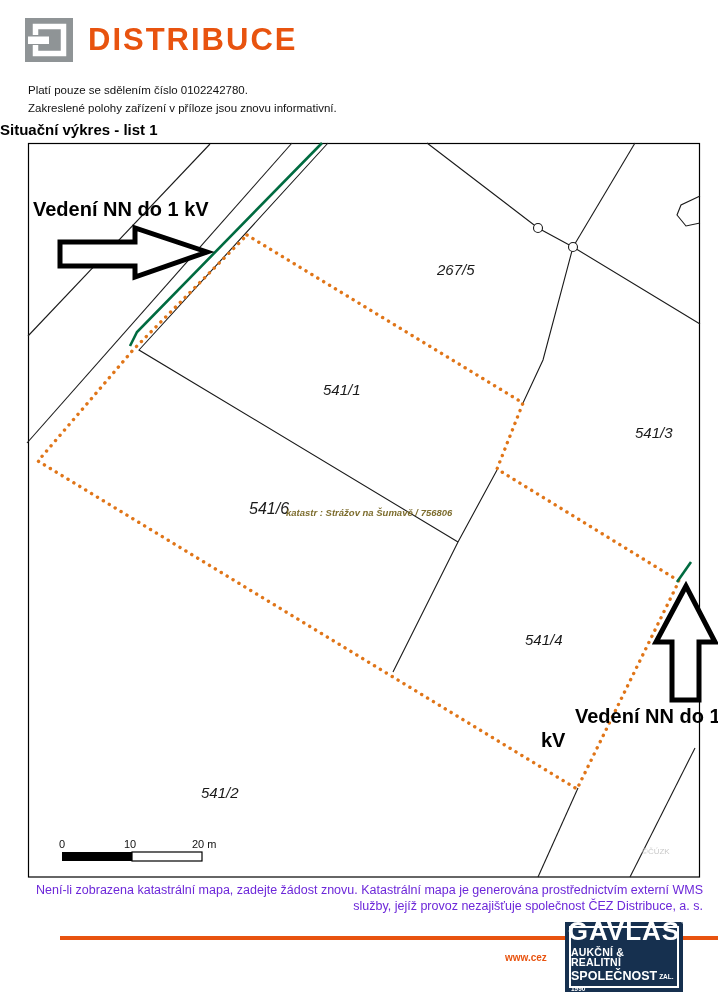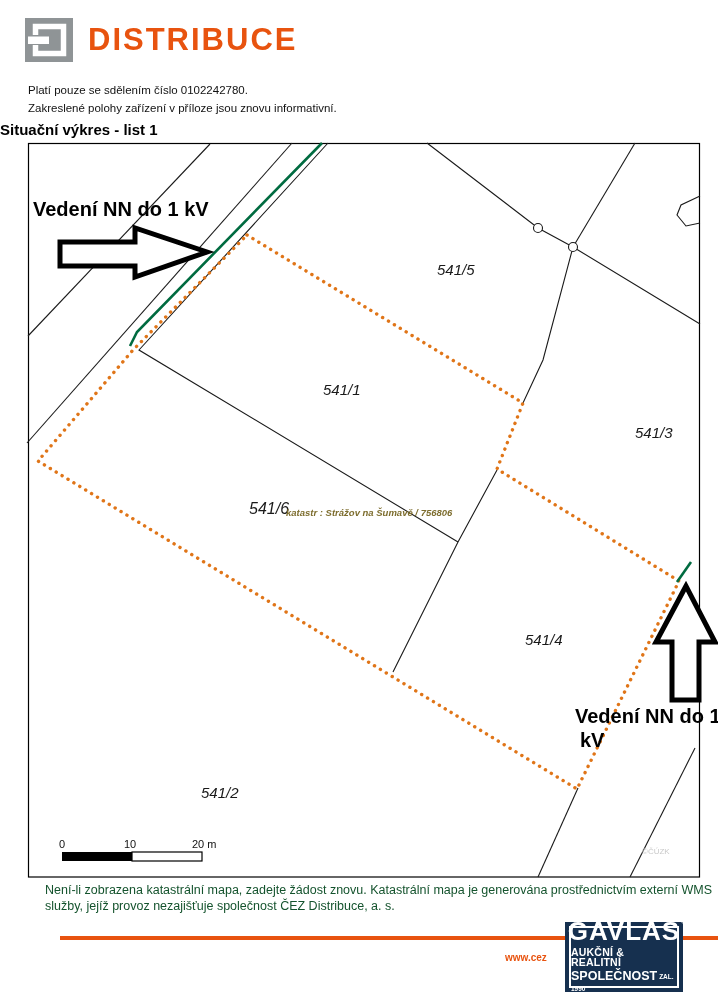--- a/index.html
+++ b/index.html
@@ -10,21 +10,21 @@
   .txt{position:absolute;z-index:2;white-space:nowrap;}
   .brand{left:88px;top:22px;font-size:31px;font-weight:bold;color:#E8530F;letter-spacing:2px;}
   .note{font-size:11.5px;color:#111;}
   .map-title{left:0;top:121px;width:718px;text-align:left;font-size:15px;font-weight:bold;}
   .arrow-label{font-size:20px;font-weight:bold;}
   .parcel{font-size:15px;font-style:italic;color:#1a1a1a;}
   .parcel-main{font-size:16px;}
   .cadastre{font-size:9.5px;font-weight:bold;font-style:italic;color:#7D6D2E;}
   .scale-num{font-size:11px;color:#111;}
   .watermark{font-size:8px;color:#C9C9C9;}
-  .footer-note{left:45px;top:882px;font-size:12.5px;line-height:16px;color:#14532d;white-space:nowrap;}
+  .footer-note{left:36px;top:882px;font-size:12.5px;line-height:16px;color:#6d28d9;white-space:nowrap;text-align:right;}
   .www{left:505px;top:952px;font-size:10px;font-weight:bold;color:#E8530F;}
   .gavlas-box{left:565px;top:922px;width:118px;height:70px;background:#16304F;z-index:3;
               box-sizing:border-box;padding:4px;}
   .gavlas-inner{width:100%;height:100%;border:2px solid #fff;box-sizing:border-box;
                 display:flex;flex-direction:column;align-items:center;justify-content:center;
                 color:#fff;line-height:1;}
   .gavlas-name{font-size:26px;font-weight:bold;letter-spacing:1px;position:relative;margin-top:-2px;}
   .gavlas-reg{font-size:7px;position:absolute;top:0;right:-7px;}
   .gavlas-tag1{font-size:10.5px;font-weight:bold;margin-top:3px;letter-spacing:0.2px;}
   .gavlas-tag2{font-size:12.5px;font-weight:bold;margin-top:2px;}
@@ -83,23 +83,23 @@
   </svg>
 </div>
 <div class="txt brand">DISTRIBUCE</div>
 <div class="txt note" style="left:28px;top:84px;">Platí pouze se sdělením číslo 0102242780.</div>
 <div class="txt note" style="left:28px;top:102px;">Zakreslené polohy zařízení v příloze jsou znovu informativní.</div>
 
 <div class="txt map-title">Situační výkres - list 1</div>
 
 <div class="txt arrow-label" style="left:33px;top:198px;">Vedení NN do 1 kV</div>
 <div class="txt arrow-label" style="left:575px;top:705px;">Vedení NN do 1</div>
-<div class="txt arrow-label" style="left:580px;top:729px;">kV</div>
+<div class="txt arrow-label" style="left:541px;top:729px;">kV</div>
 
-<div class="txt parcel" style="left:437px;top:261px;">541/5</div>
+<div class="txt parcel" style="left:437px;top:261px;">267/5</div>
 <div class="txt parcel" style="left:323px;top:381px;">541/1</div>
 <div class="txt parcel" style="left:635px;top:424px;">541/3</div>
 <div class="txt parcel parcel-main" style="left:249px;top:500px;">541/6</div>
 <div class="txt cadastre" style="left:286px;top:507px;">katastr : Strážov na Šumavě / 756806</div>
 <div class="txt parcel" style="left:525px;top:631px;">541/4</div>
 <div class="txt parcel" style="left:201px;top:784px;">541/2</div>
 
 <div class="txt scale-num" style="left:59px;top:838px;">0</div>
 <div class="txt scale-num" style="left:124px;top:838px;">10</div>
 <div class="txt scale-num" style="left:192px;top:838px;">20 m</div>

